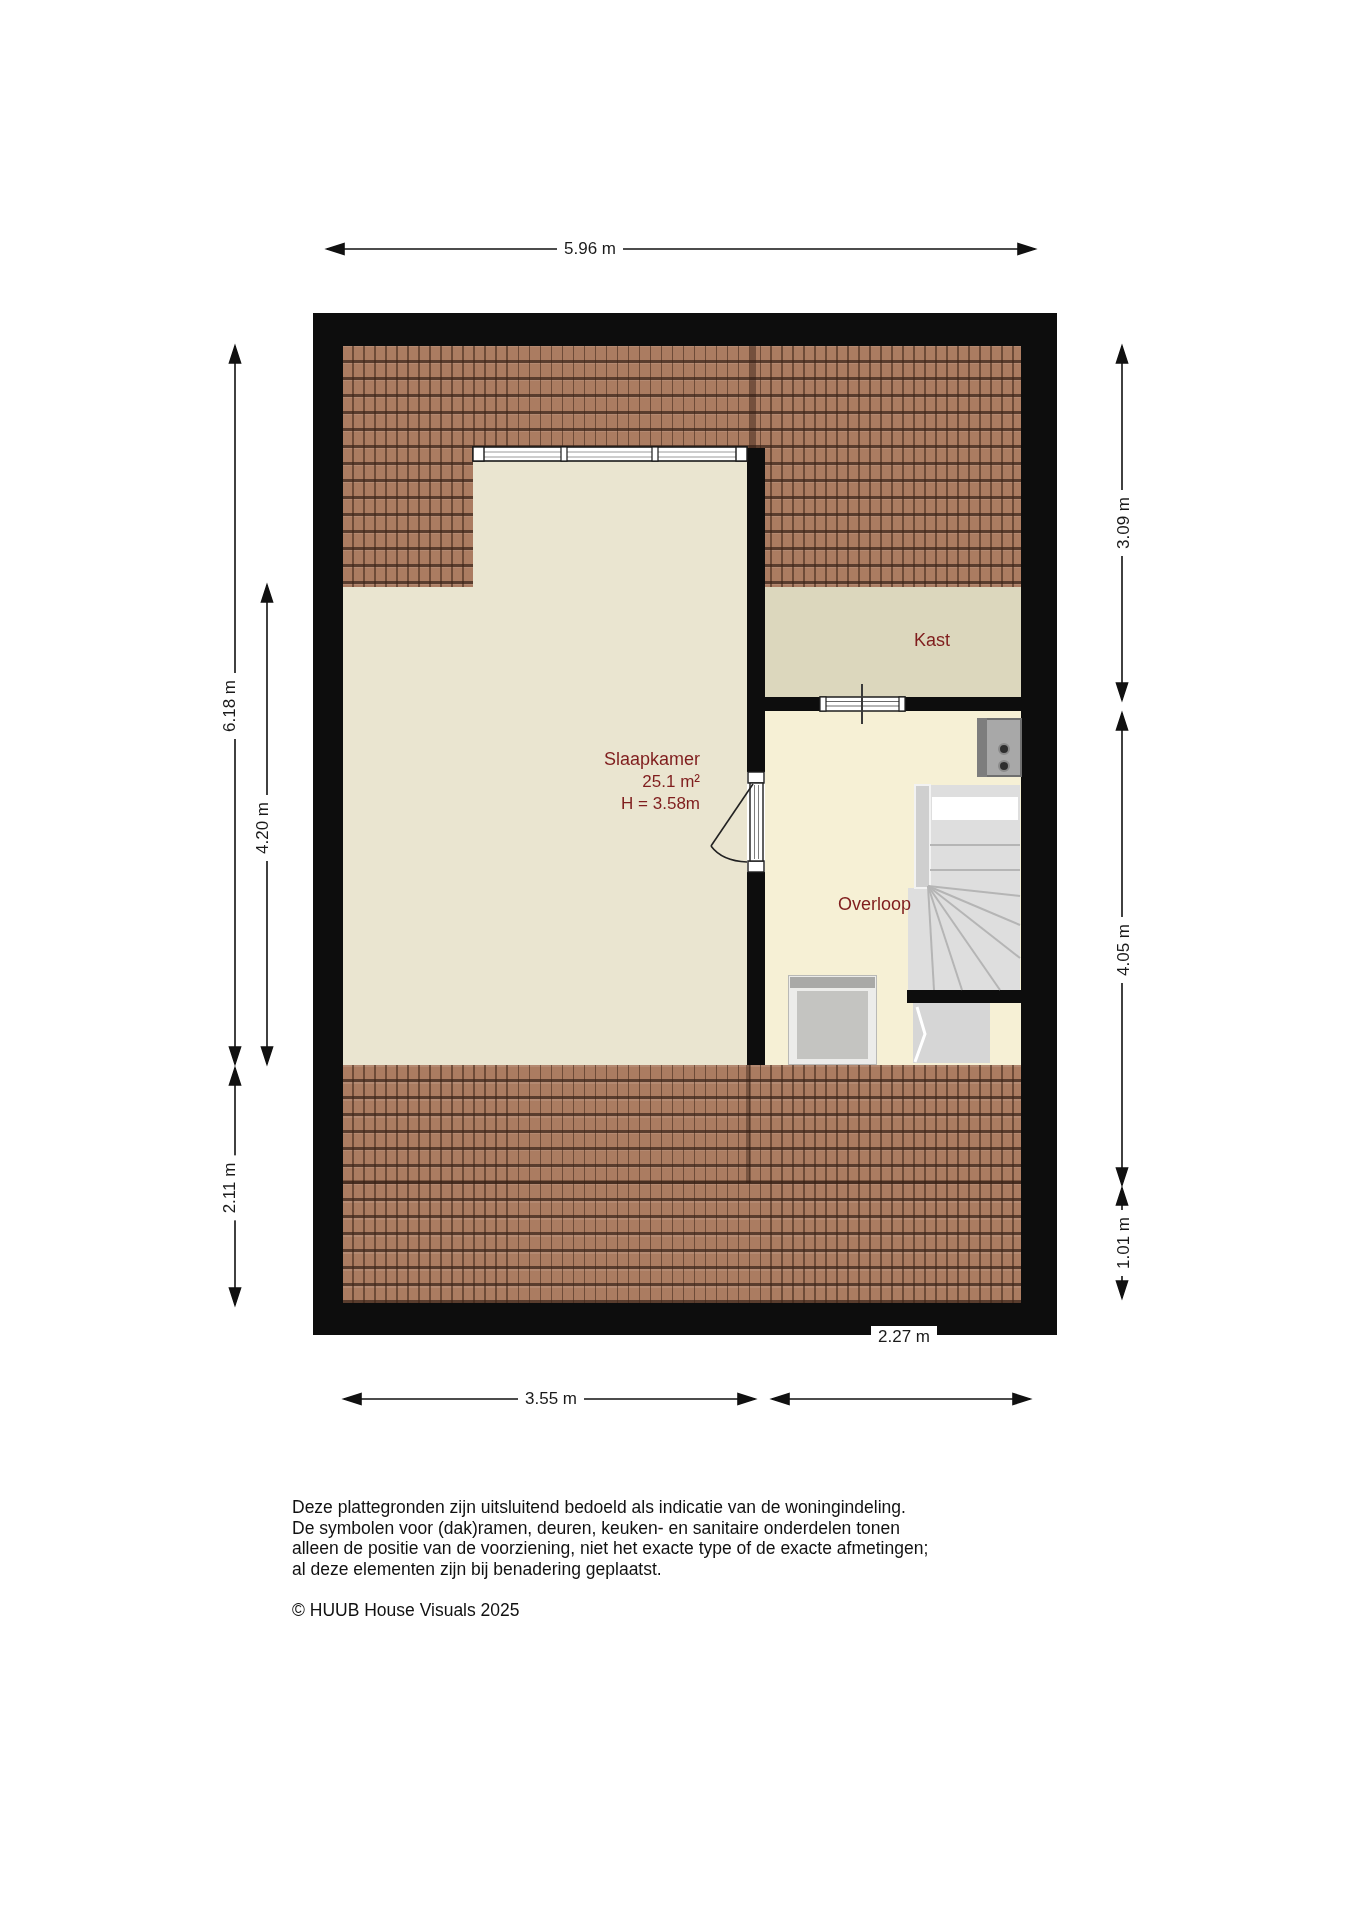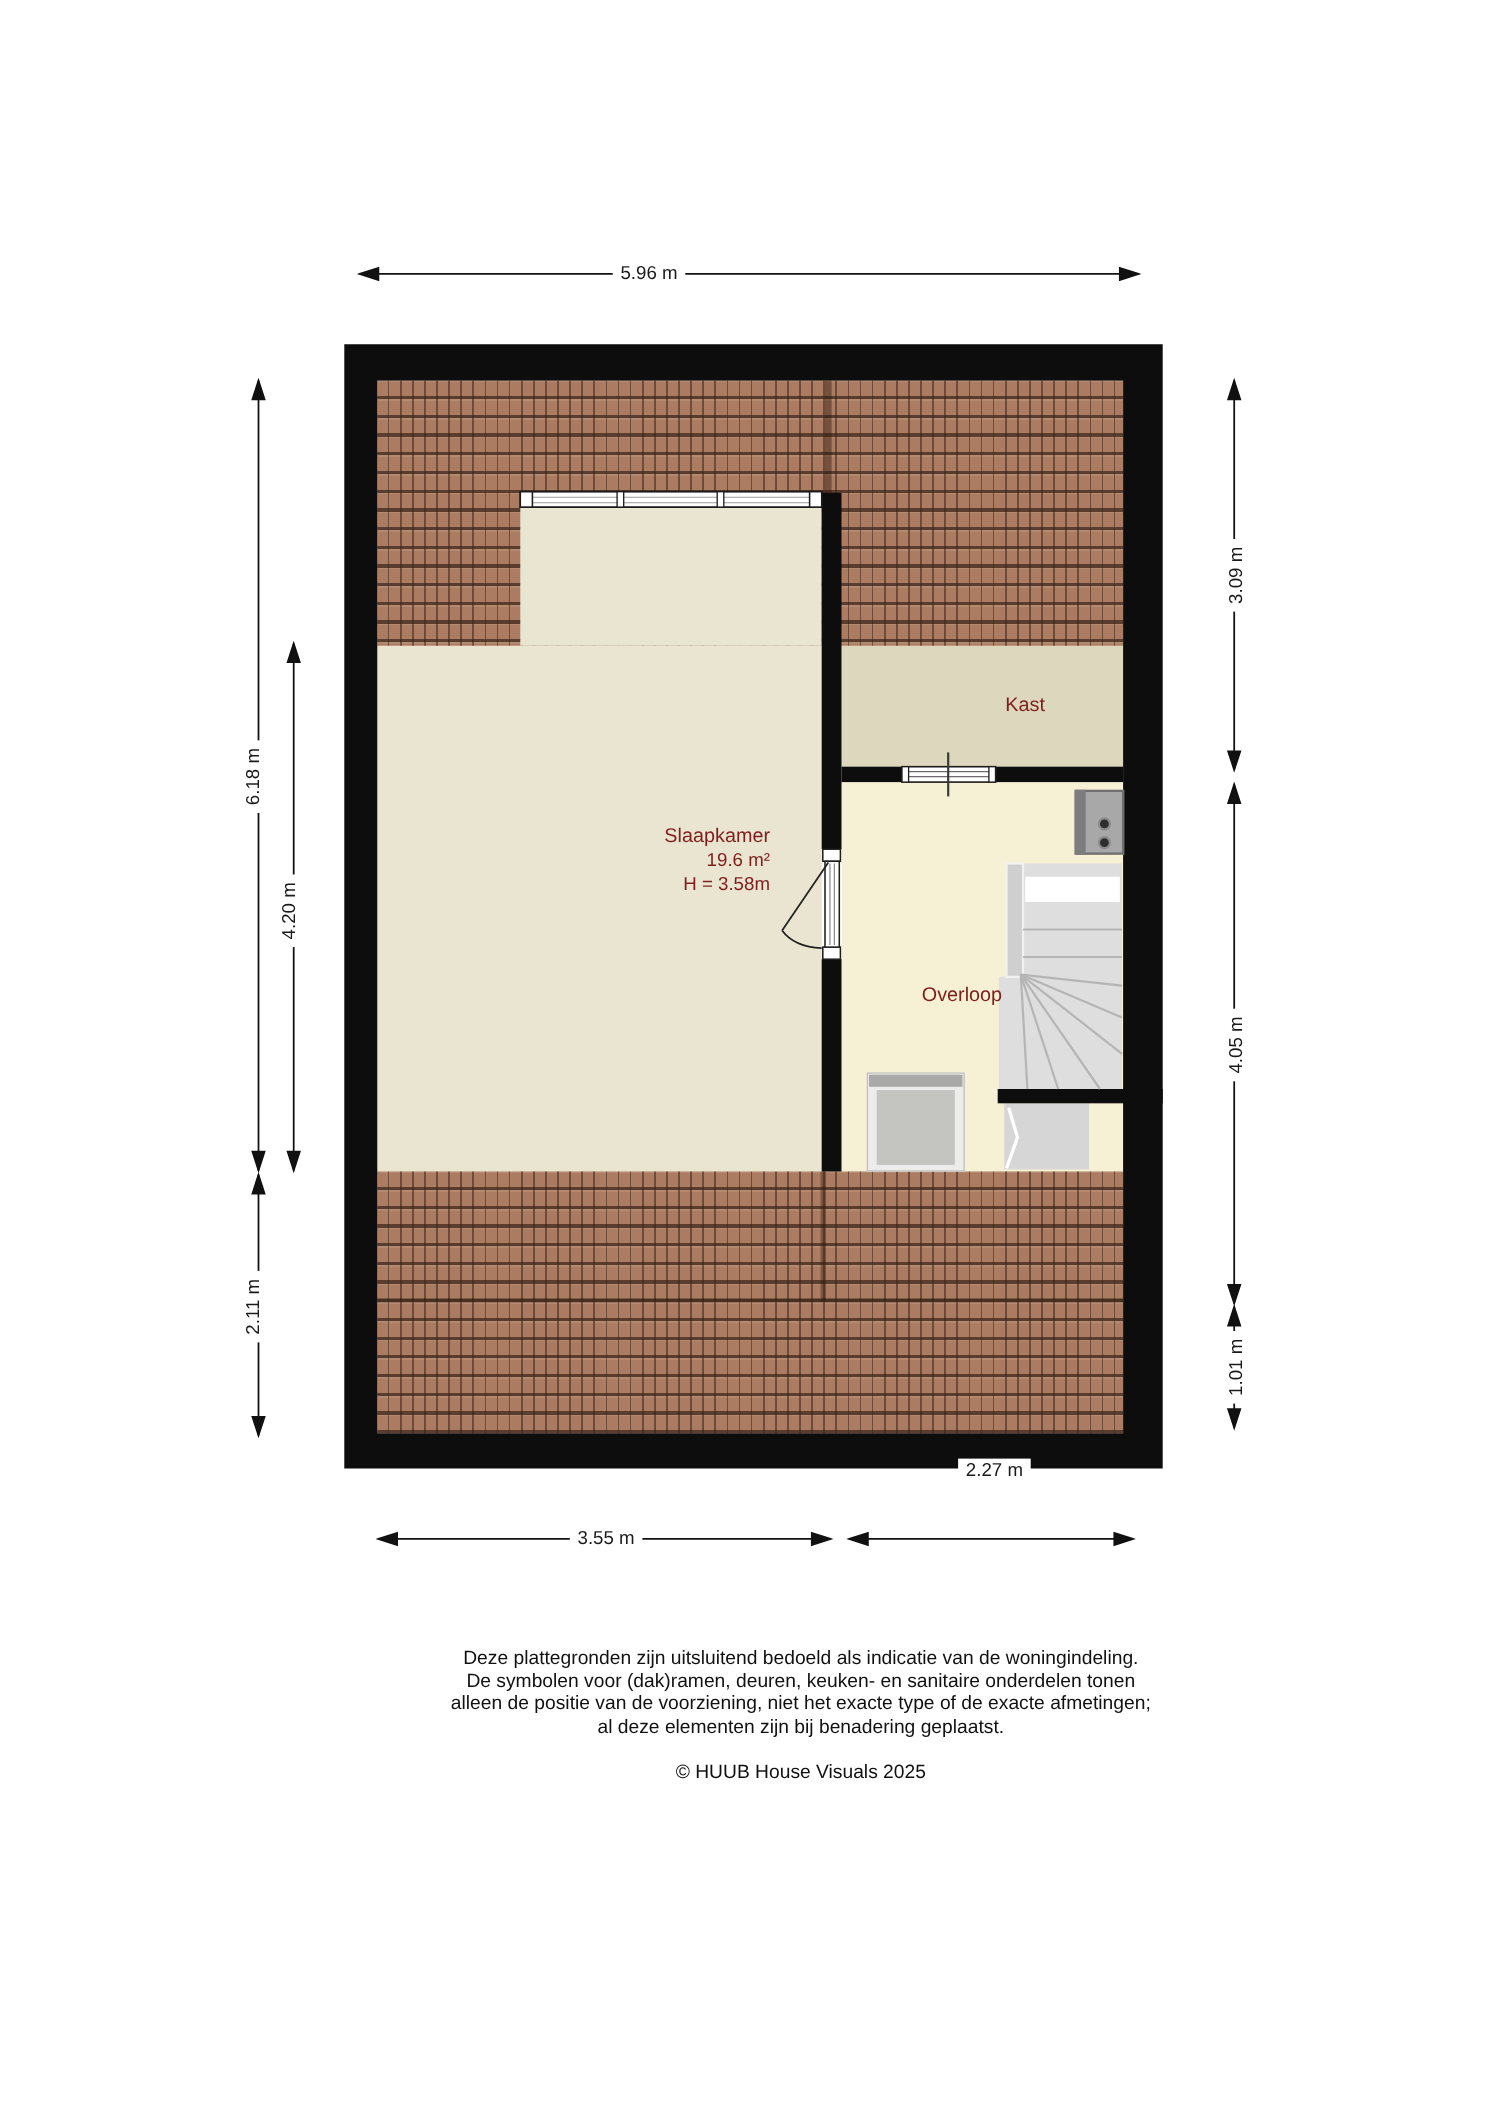--- a/index.html
+++ b/index.html
@@ -41,21 +41,21 @@
   .mv-dot{width:12px;height:12px;border-radius:50%;background:#2e2e2e;border:2px solid #8b8b8b;box-sizing:border-box;}
   
   .room-label{color:#7f1d1d;text-align:right;margin-top:12px;}
   .room-label .rl-name{font-size:18px;line-height:23px;}
   .room-label .rl-sub{font-size:17px;line-height:22px;}
   .dim-label{font-size:17px;color:var(--dim_text);background:var(--page_bg);padding:1px 7px;white-space:nowrap;
              transform:translate(-50%,-50%);}
   .dim-label.v{transform:translate(-50%,-50%) rotate(-90deg);}
   svg.overlay{position:absolute;left:0;top:0;pointer-events:none;}
   
-  .footer{left:292px;top:1497px;width:872px;text-align:center;font-size:17.5px;line-height:20.5px;color:#111;}
+  .footer{left:292px;top:1497px;width:872px;text-align:left;font-size:17.5px;line-height:20.5px;color:#111;}
   .footer p{margin:0 0 21px 0;white-space:pre-line;}
   .footer .copyright{margin-top:8px;white-space:pre-line;}
 </style>
 </head>
 <body>
 
 <div class="canvas">
 
   <div class="abs floor-bedroom"></div>
   <div class="abs floor-kast"></div>
@@ -181,21 +181,21 @@
   <div class="abs dim-label v" style="left:263px;top:828px;">4.20 m</div>
   <div class="abs dim-label v" style="left:230px;top:1188px;">2.11 m</div>
   <div class="abs dim-label v" style="left:1124px;top:523px;">3.09 m</div>
   <div class="abs dim-label v" style="left:1124px;top:950px;">4.05 m</div>
   <div class="abs dim-label v" style="left:1124px;top:1243px;">1.01 m</div>
   <div class="abs dim-label" style="left:551px;top:1399px;">3.55 m</div>
   <div class="abs dim-label" style="left:904px;top:1337px;">2.27 m</div>
 
   <div class="abs room-label" style="left:460px;top:736px;width:240px;">
     <div class="rl-name">Slaapkamer</div>
-    <div class="rl-sub">19.6 m²</div>
+    <div class="rl-sub">25.1 m²</div>
     <div class="rl-sub">H = 3.58m</div>
   </div>
   <div class="abs room-label" style="left:850px;top:617px;width:100px;">
     <div class="rl-name">Kast</div>
   </div>
   <div class="abs room-label" style="left:771px;top:881px;width:140px;">
     <div class="rl-name">Overloop</div>
   </div>
 
   <div class="abs footer">

